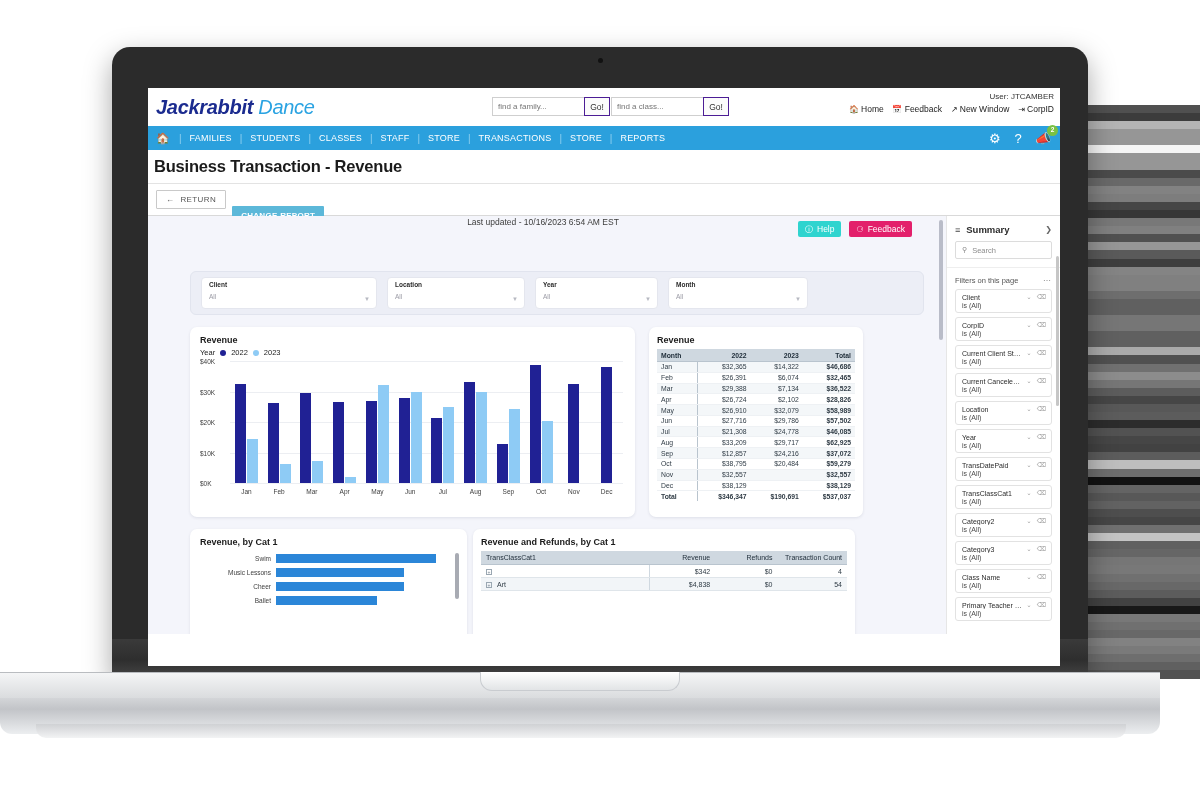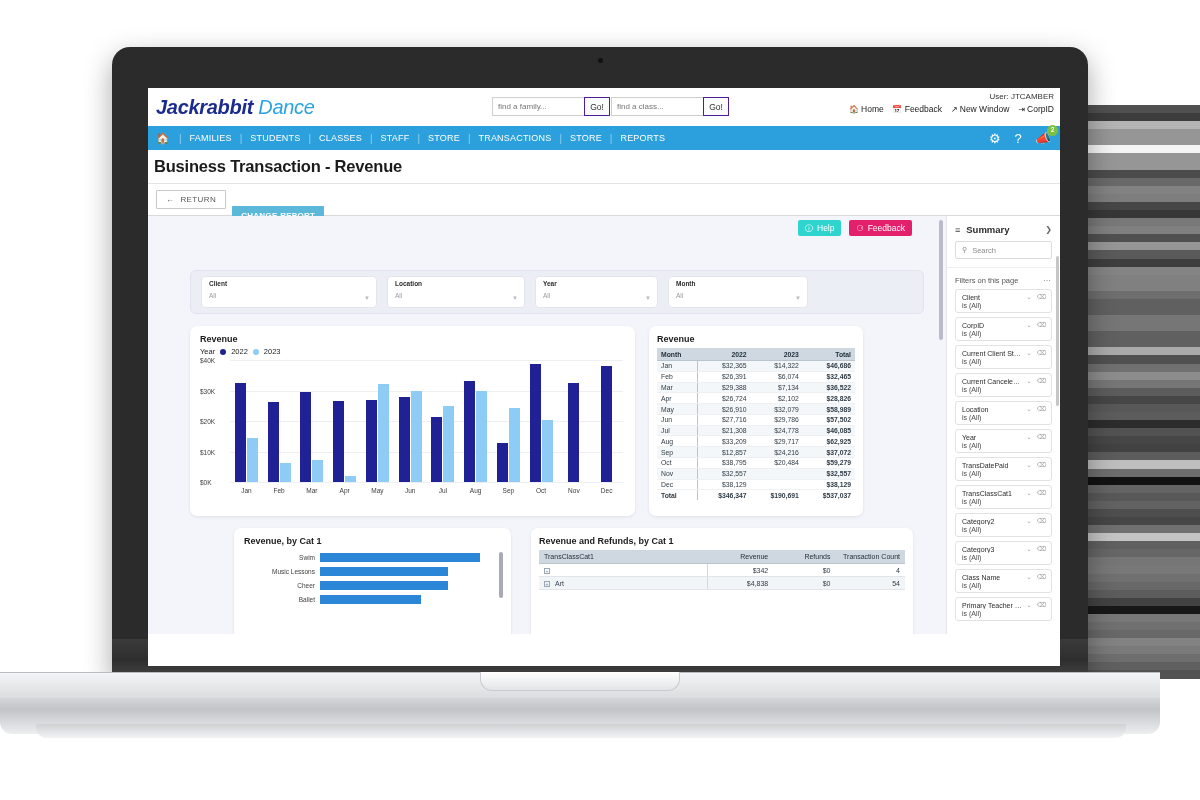--- a/index.html
+++ b/index.html
@@ -175,21 +175,21 @@
     padding:2.5px 4px; text-align:right; border-bottom:1px solid #b9c4ce;
   }
   table.rt th.l{ text-align:left; }
   table.rt td{ font-size:6.8px; color:#2f3b45; padding:1.4px 4px; text-align:right; border-bottom:1px solid #eef1f4; }
   table.rt td.l{ text-align:left; border-right:1px solid #b9c4ce; }
   table.rt tr:nth-child(odd) td{ background:#f4f7f9; }
   table.rt tr.tot td{ font-weight:bold; background:#fff; border-top:1px solid #b9c4ce; border-bottom:none; }
   table.rt td.tcol{ font-weight:bold; }
 
   
-  .cards2{ display:flex; gap:20px; padding:12px 14px 0 42px;margin-left:44px; }
+  .cards2{ display:flex; gap:6px; padding:12px 14px 0 42px; }
   #card-cat1{ width:277px; height:120px; padding:8px 10px; }
   #card-refunds{ width:382px; height:120px; padding:8px 8px; }
 
   .hbars{ margin-top:6px; position:relative; }
   .hrow{ display:flex; align-items:center; height:11px; margin-bottom:3px; }
   .hrow .hl{ width:76px; text-align:right; font-size:6.5px; color:#3d3d3d; padding-right:5px; }
   .hrow .hb{ height:9px; background:#2b86d8; }
   .hbars .hscroll{ position:absolute; right:-2px; top:0; width:4px; height:46px; background:#a8abb3; border-radius:3px; }
 
   table.rt2{ width:100%; border-collapse:collapse; margin-top:4px; table-layout:fixed; }
@@ -413,20 +413,21 @@
         <span>RETURN</span>
       </div>
       <div class="btn-change">CHANGE REPORT</div>
     </div>
 
     <div class="dash">
 
       <div class="dash-main">
 
         <div class="db-head">
+          <div class="db-sub">Last updated - 10/16/2023 6:54 AM EST</div>
           <div class="db-actions">
             <div class="chip help">
               <span class="ci">ⓘ</span>
               <span>Help</span>
             </div>
             <div class="chip feedback">
               <span class="ci">⚆</span>
               <span>Feedback</span>
             </div>
           </div>

